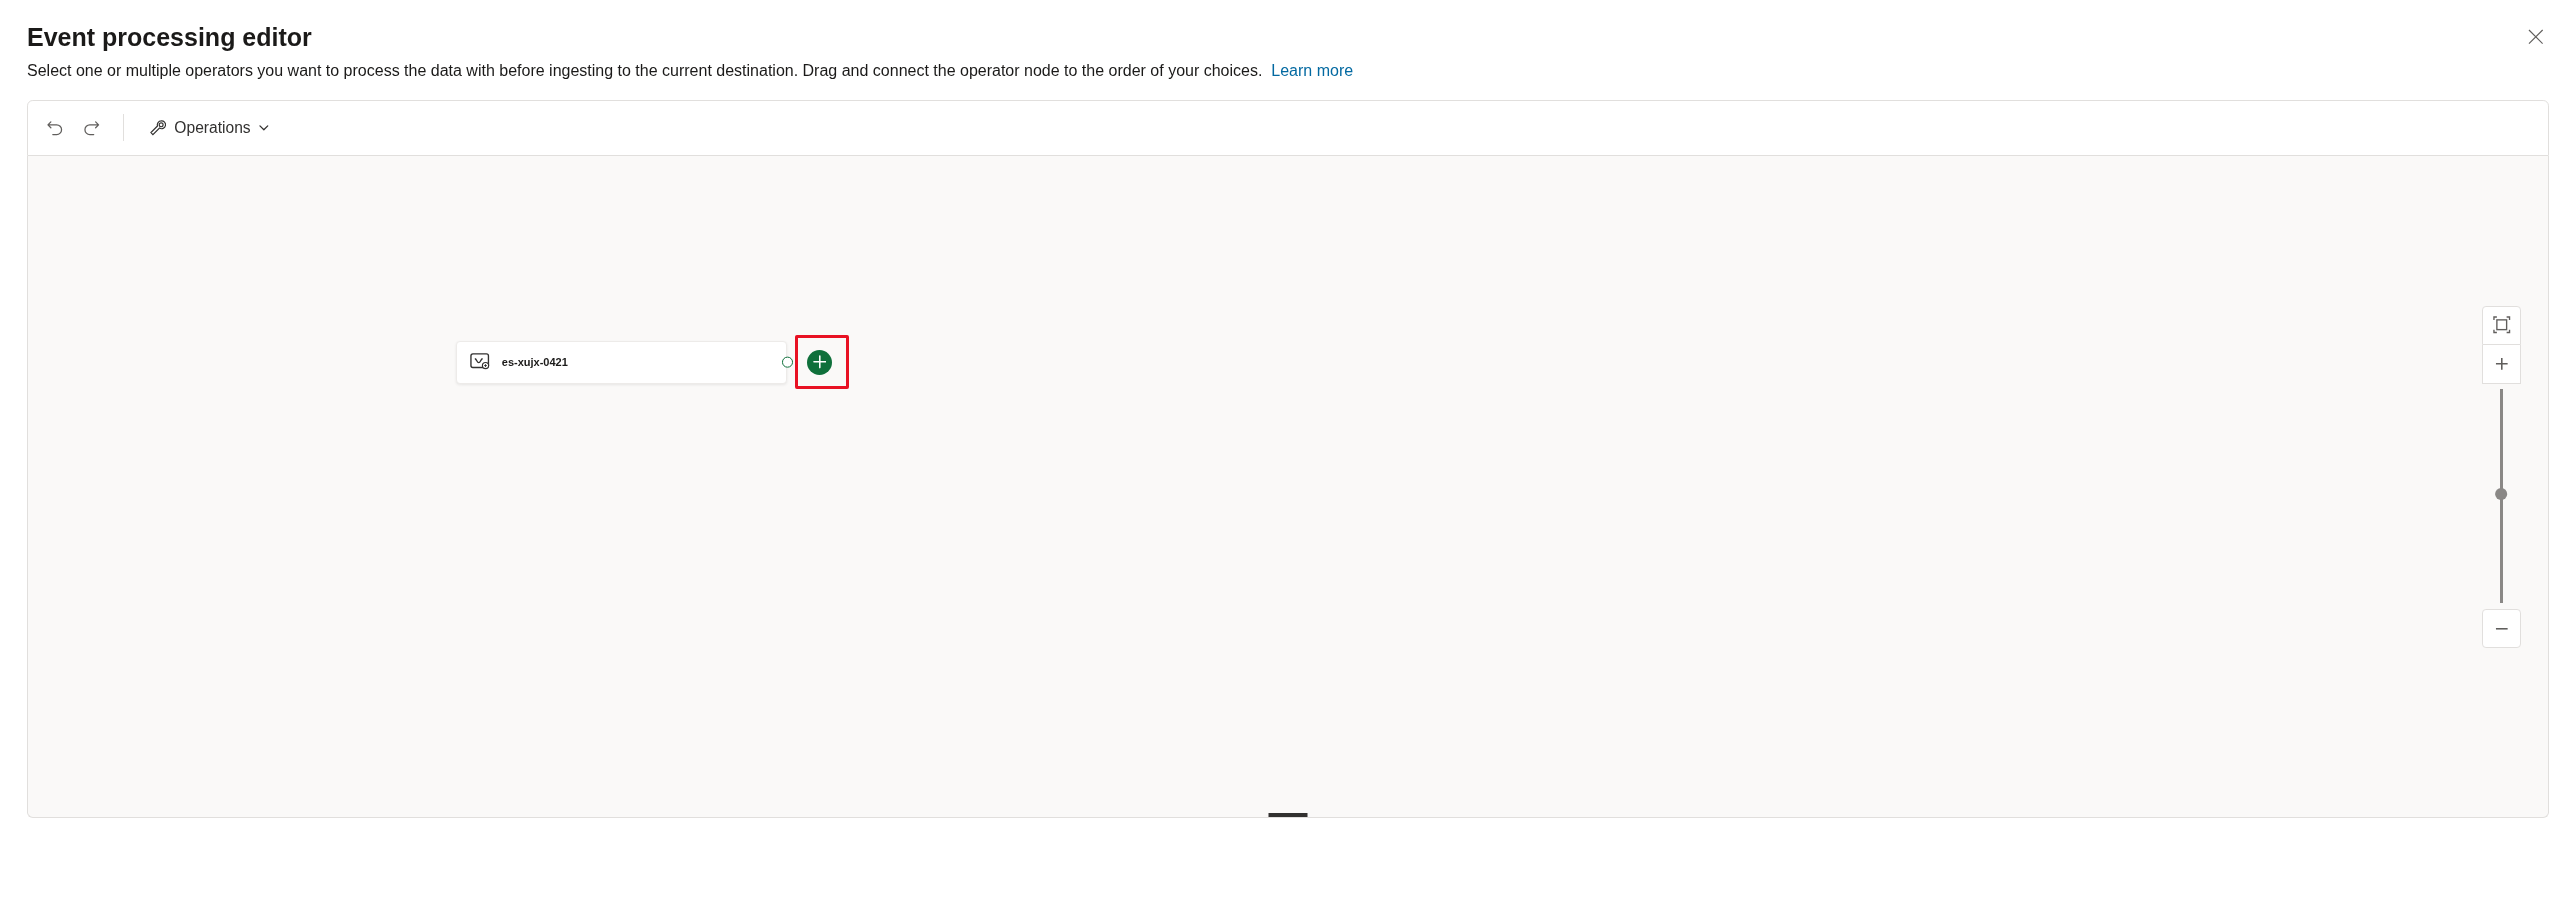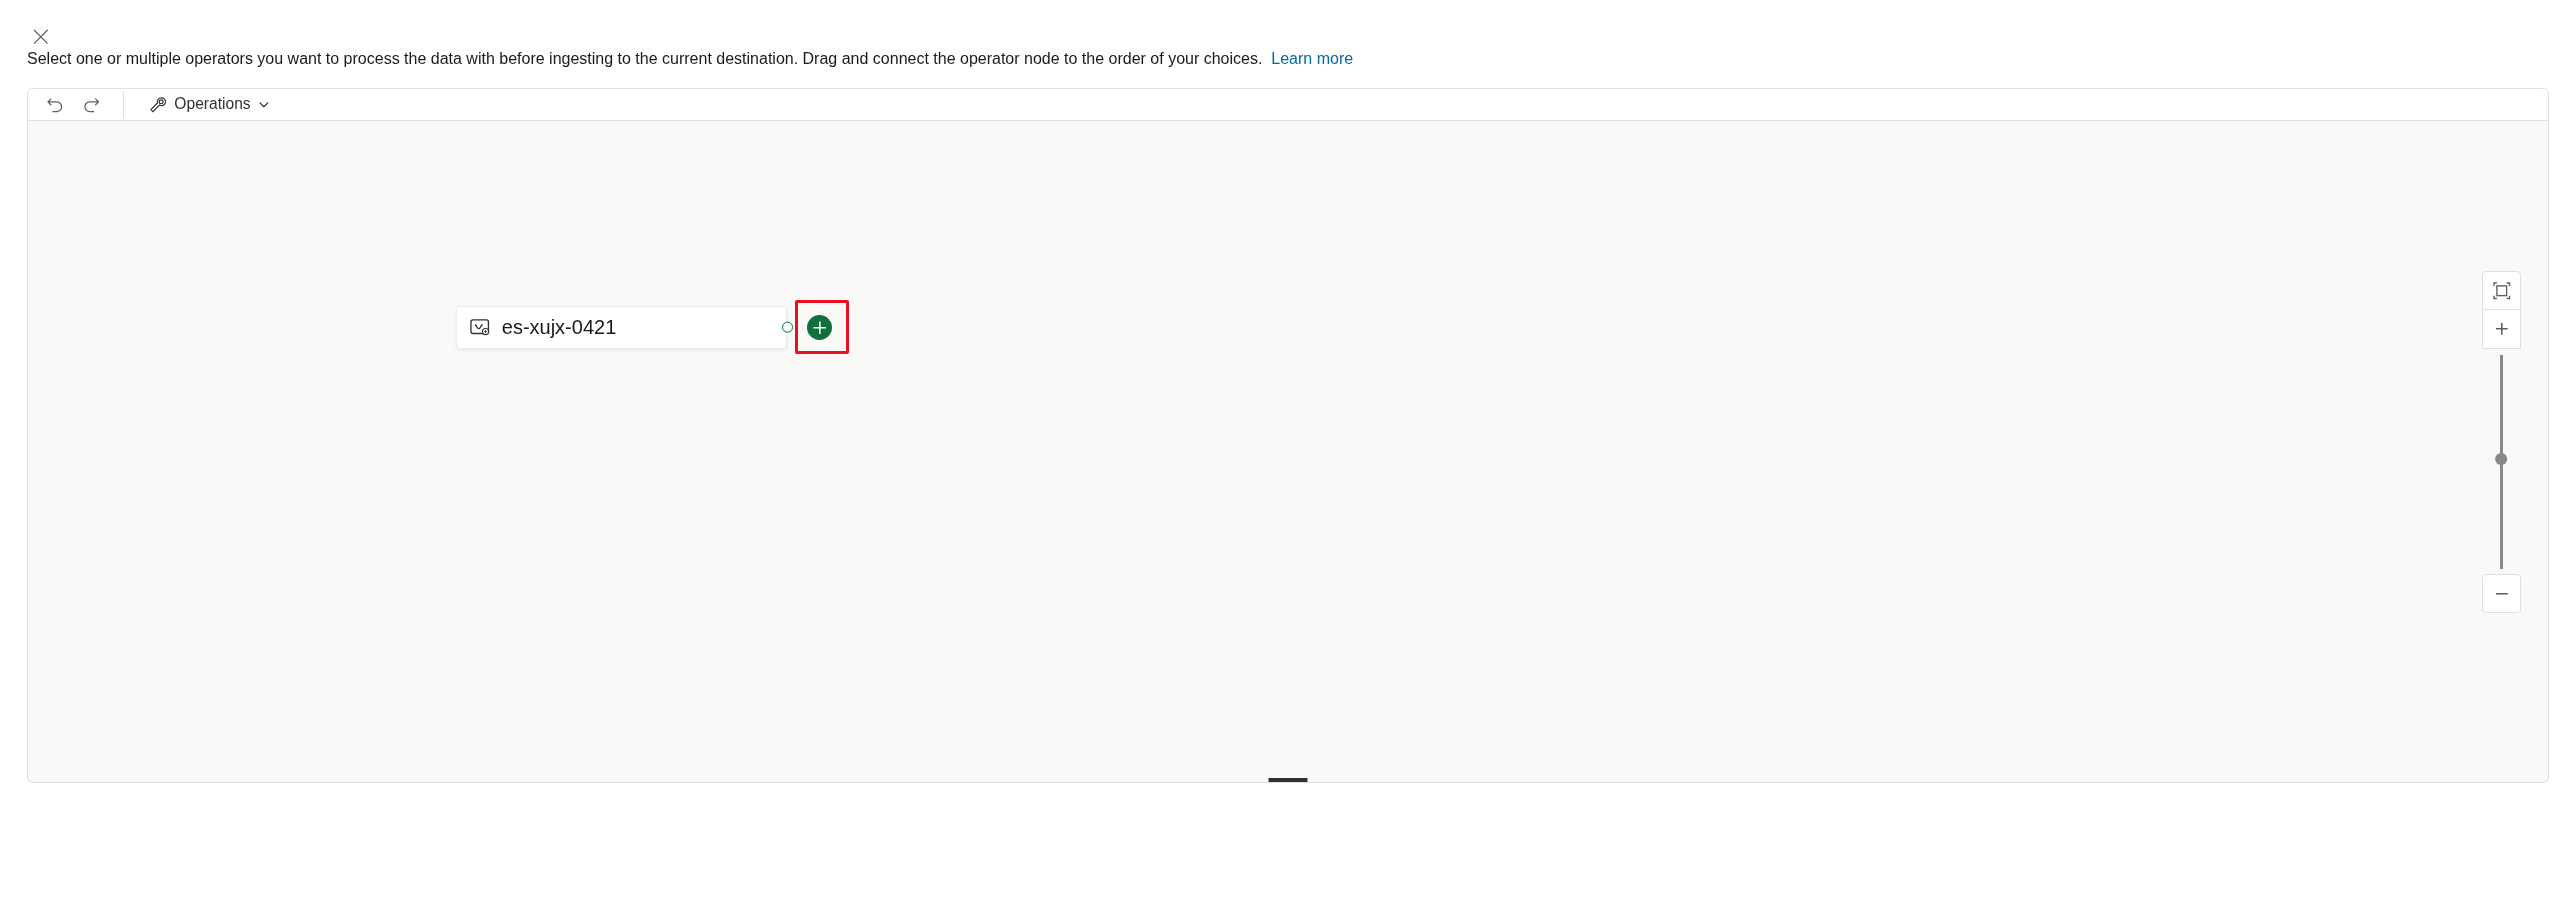--- a/index.html
+++ b/index.html
@@ -33,21 +33,21 @@
       width: 27px; height: 27px;
       display: flex; align-items: center; justify-content: center;
       cursor: pointer;
       color: #605e5c;
       font-size: 19.5px;
     }
     .toolbar {
       border: 1px solid #e1dfdd;
       border-radius: 5.8px 5.8px 0 0;
       background: #fff;
-      height: 33px;
+      height: 56px;
       display: flex;
       align-items: center;
       padding: 0 13.6px;
       gap: 9.7px;
     }
     .toolbar-divider {
       width: 1px; height: 27px; background: #e1dfdd; margin: 0 7.8px;
     }
     .icon-btn {
       width: 27px; height: 27px;
@@ -82,22 +82,22 @@
       border-radius: 3.9px;
       box-shadow: 0 1px 2.9px rgba(0,0,0,0.08);
       display: flex;
       align-items: center;
       height: 43px;
       padding: 0 15.6px 0 11.7px;
       gap: 11.7px;
       min-width: 214px;
     }
     .node-label {
-      font-size: 20px;
-      font-weight: 400;
+      font-size: 11px;
+      font-weight: 700;
       color: #1b1a19;
     }
     .node-icon {
       width: 21.4px; height: 21.4px;
       display: flex; align-items: center; justify-content: center;
       color: #323130;
     }
     .port-out {
       position: absolute;
       right: -6.8px;
@@ -180,20 +180,23 @@
       width: 39px;
       height: 3.9px;
       background: #323130;
       cursor: ns-resize;
     }
   </style>
 </head>
 <body>
 
 <div class="header-row">
+  <div>
+    <h1 class="title">Event processing editor</h1>
+  </div>
   <div class="close-btn">
     <svg width="15.6" height="15.6" viewBox="0 0 16 16">
         <path d="M1 1 L15 15 M15 1 L1 15" stroke="currentColor" stroke-width="1.2" fill="none"></path>
       </svg>
   </div>
 </div>
 
 <p class="subtitle">
   <span>Select one or multiple operators you want to process the data with before ingesting to the current destination. Drag and connect the operator node to the order of your choices.</span>
   &nbsp;<a class="learn-more">Learn more</a>

